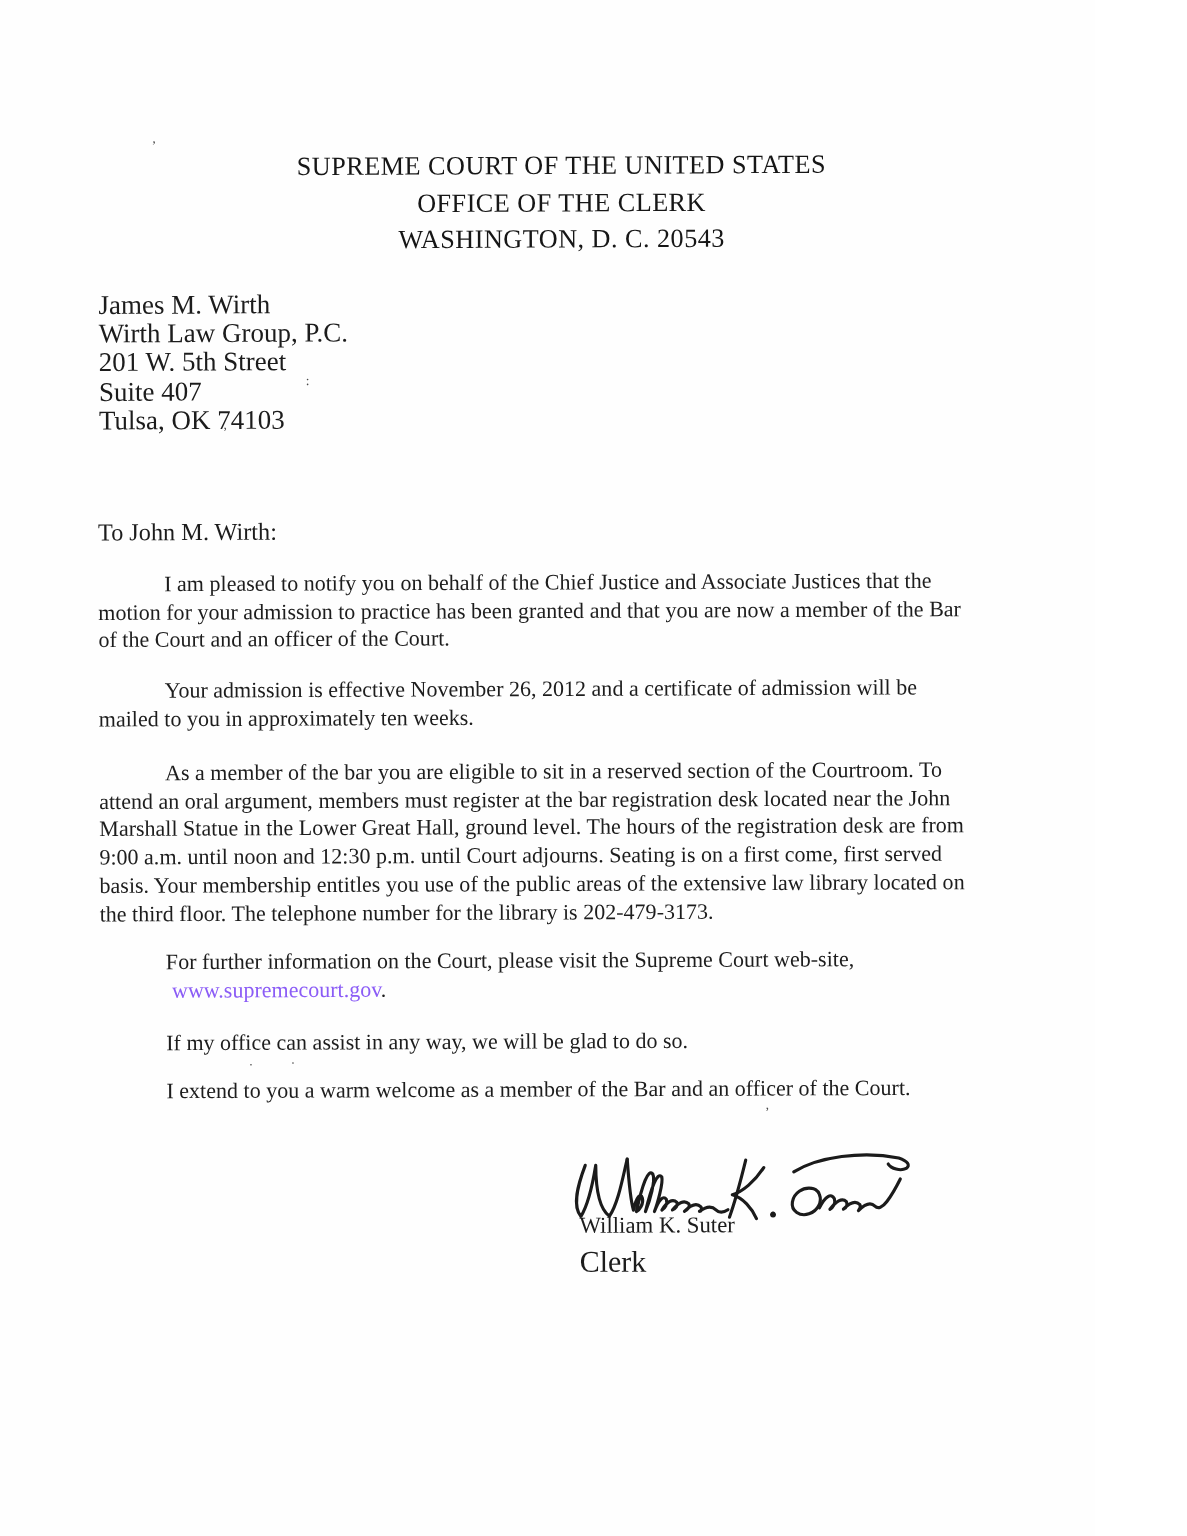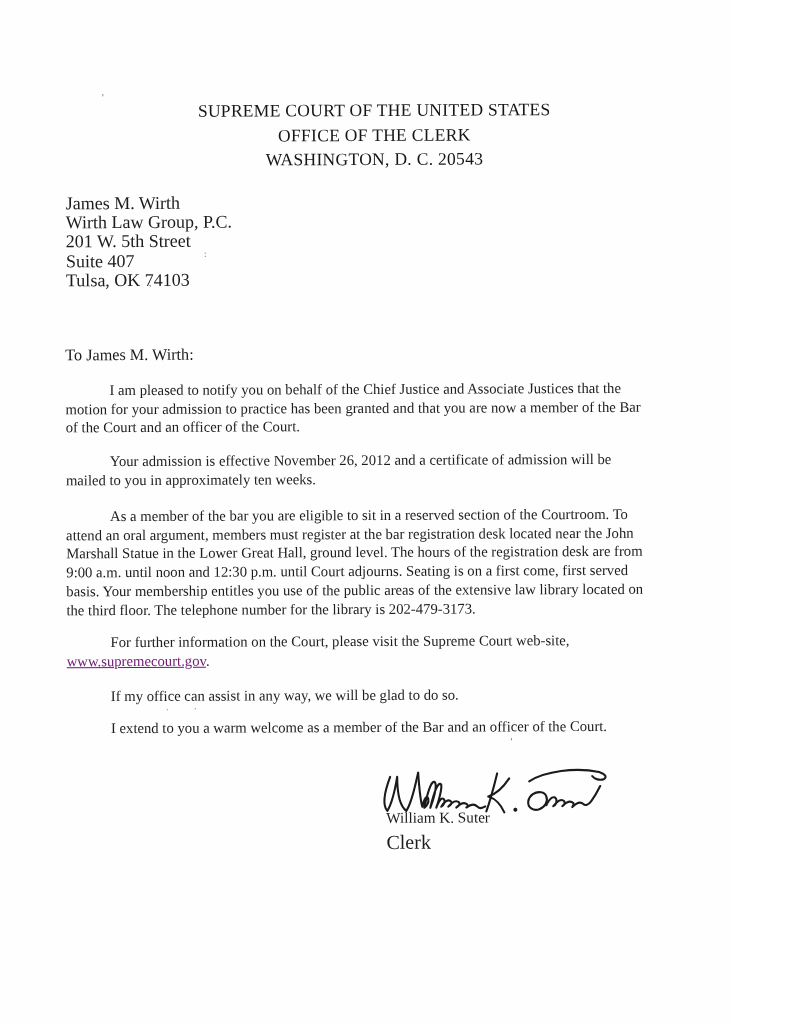--- a/index.html
+++ b/index.html
@@ -61,23 +61,23 @@
     text-indent: 44px;
     color: #1d1d1d;
   }
   .p1 { top: 380px; }
   .p2 { top: 451px; }
   .p3 { top: 506px; }
   .p4 { top: 632px; }
   .p5 { top: 686px; }
   .p6 { top: 718px; }
   .weblink {
-    text-decoration: underline;
-    color: #701a75;
+    color: #8b5cf6;
     cursor: pointer;
+    margin-left: 48px;
   }
   .signature-svg {
     position: absolute;
     left: 377px;
     top: 760px;
     width: 242px;
     height: 60px;
   }
   .signer-name {
     position: absolute;
@@ -112,21 +112,21 @@
     <div class="letterhead">SUPREME COURT OF THE UNITED STATES
 OFFICE OF THE CLERK
 WASHINGTON, D. C. 20543</div>
 
     <div class="recipient">James M. Wirth
 Wirth Law Group, P.C.
 201 W. 5th Street
 Suite 407
 Tulsa, OK 74103</div>
 
-    <p class="salutation">To James M. Wirth:</p>
+    <p class="salutation">To John M. Wirth:</p>
 
     <p class="bodypara p1">I am pleased to notify you on behalf of the Chief Justice and Associate Justices that the
 motion for your admission to practice has been granted and that you are now a member of the Bar
 of the Court and an officer of the Court.</p>
 
     <p class="bodypara p2">Your admission is effective November 26, 2012 and a certificate of admission will be
 mailed to you in approximately ten weeks.</p>
 
     <p class="bodypara p3">As a member of the bar you are eligible to sit in a reserved section of the Courtroom. To
 attend an oral argument, members must register at the bar registration desk located near the John

